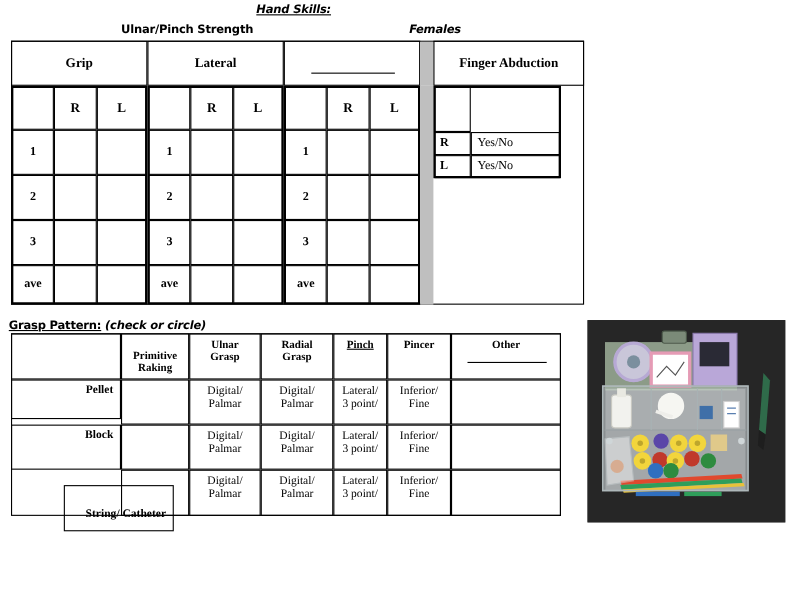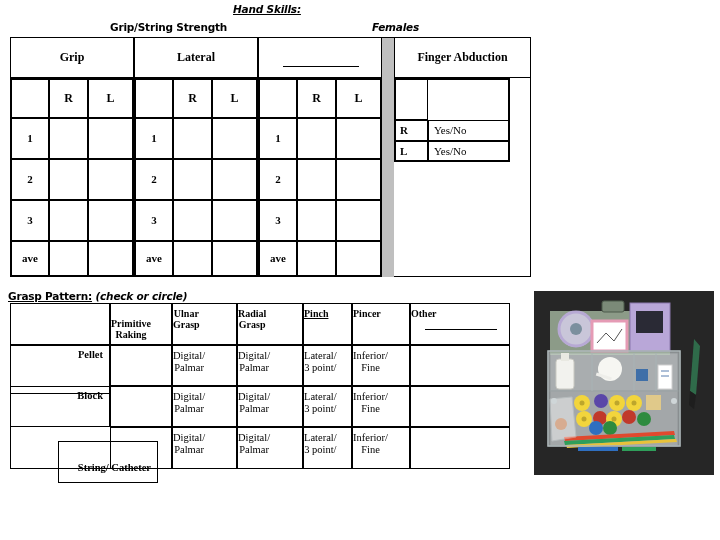--- a/index.html
+++ b/index.html
@@ -49,21 +49,21 @@
   .bx{position:absolute;box-sizing:border-box;}
 
   .b-thin{border:1px solid #000;}
   .b-thick{border:2px solid #000;}
 
   .cellmid{
     display:flex;align-items:center;justify-content:center;
     text-align:center;line-height:1.1;
   }
   .celltop{
-    display:flex;align-items:flex-start;justify-content:flex-start;
+    display:flex;align-items:flex-start;justify-content:center;
     text-align:center;line-height:1.1;
   }
   .bold{font-weight:bold;}
   .serifb{font-family:"Liberation Serif", serif;font-weight:bold;}
 
   
   .grayband{position:absolute;background:#bfbfbf;}
 
   
   .rule{position:absolute;border-bottom:1.5px solid #000;}
@@ -75,21 +75,21 @@
     overflow:hidden;
   }
   .photo svg{display:block;}
 </style>
 </head>
 <body>
 
 <div class="stage">
 
   <div class="cap cap-handskills">Hand Skills:</div>
-  <div class="cap cap-grip">Grip/String Strength</div>
+  <div class="cap cap-grip">Ulnar/Pinch Strength</div>
   <div class="cap cap-females">Females</div>
 
   <div class="bx b-thin" style="left:10px;top:37px;width:521px;height:240px;"></div>
 
   <div class="bx b-thin cellmid bold" style="left:10px;top:37px;width:124px;height:41px;font-size:12px;">
     <span>Grip</span>
   </div>
   <div class="bx b-thin cellmid bold" style="left:134px;top:37px;width:124px;height:41px;font-size:12px;">
     <span>Lateral</span>
   </div>
@@ -250,21 +250,21 @@
     <span>Pinch</span>
   </div>
   <div class="bx b-thin celltop serifb" style="left:352px;top:303px;width:58px;height:42px;font-size:10px;padding-top:4px;">
     <span>Pincer</span>
   </div>
   <div class="bx b-thin celltop serifb" style="left:410px;top:303px;width:100px;height:42px;font-size:10px;padding-top:4px;">
     <span>Other</span>
     <div class="rule" style="left:14px;top:25px;width:72px;"></div>
   </div>
 
-  <div class="bx b-thin cellmid serifb" style="left:10px;top:345px;width:100px;height:49px;font-size:10.5px;justify-content:flex-end;align-items:flex-start;padding:3px 6px 0 0;">
+  <div class="bx b-thin cellmid serifb" style="left:10px;top:345px;width:100px;height:36px;font-size:10.5px;justify-content:flex-end;align-items:flex-start;padding:3px 6px 0 0;">
     <span>Pellet</span>
   </div>
   <div class="bx b-thin" style="left:110px;top:345px;width:62px;height:41px;"></div>
   <div class="bx b-thin celltop" style="left:172px;top:345px;width:65px;height:41px;font-size:10.5px;padding-top:4px;">
     <span>
       <span>Digital/</span><br>
       <span>Palmar</span>
     </span>
   </div>
   <div class="bx b-thin celltop" style="left:237px;top:345px;width:66px;height:41px;font-size:10.5px;padding-top:4px;">

